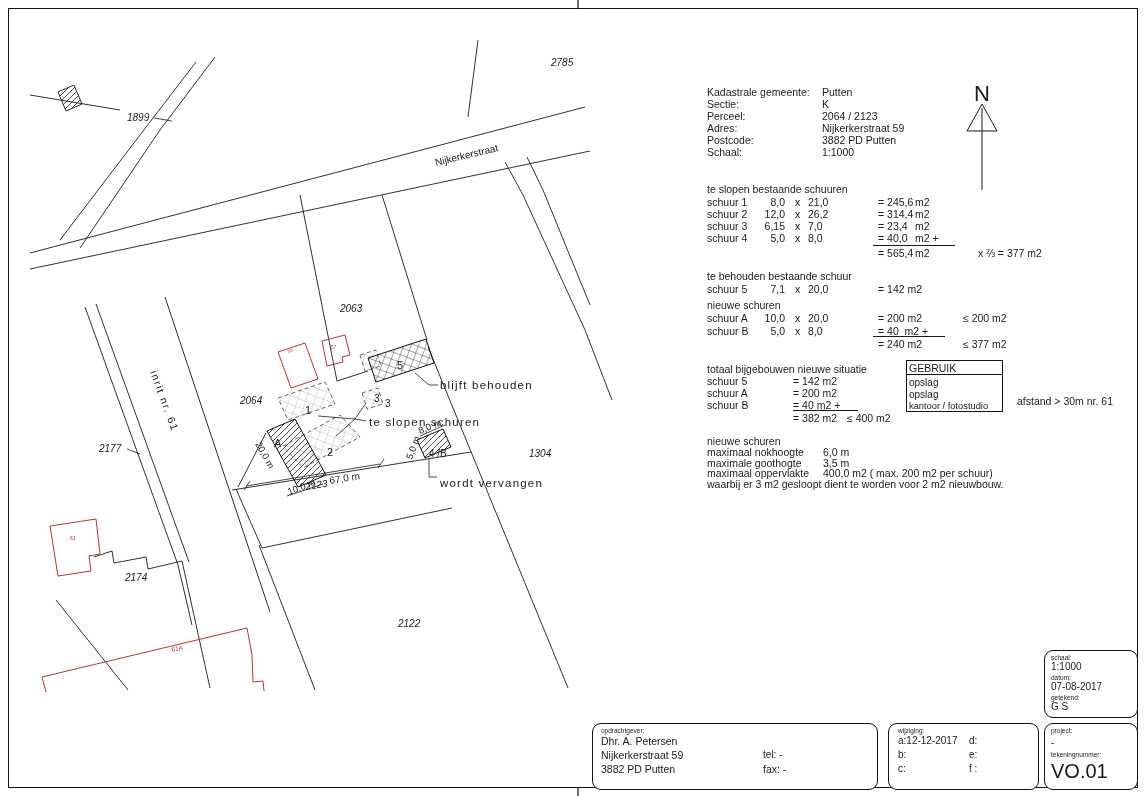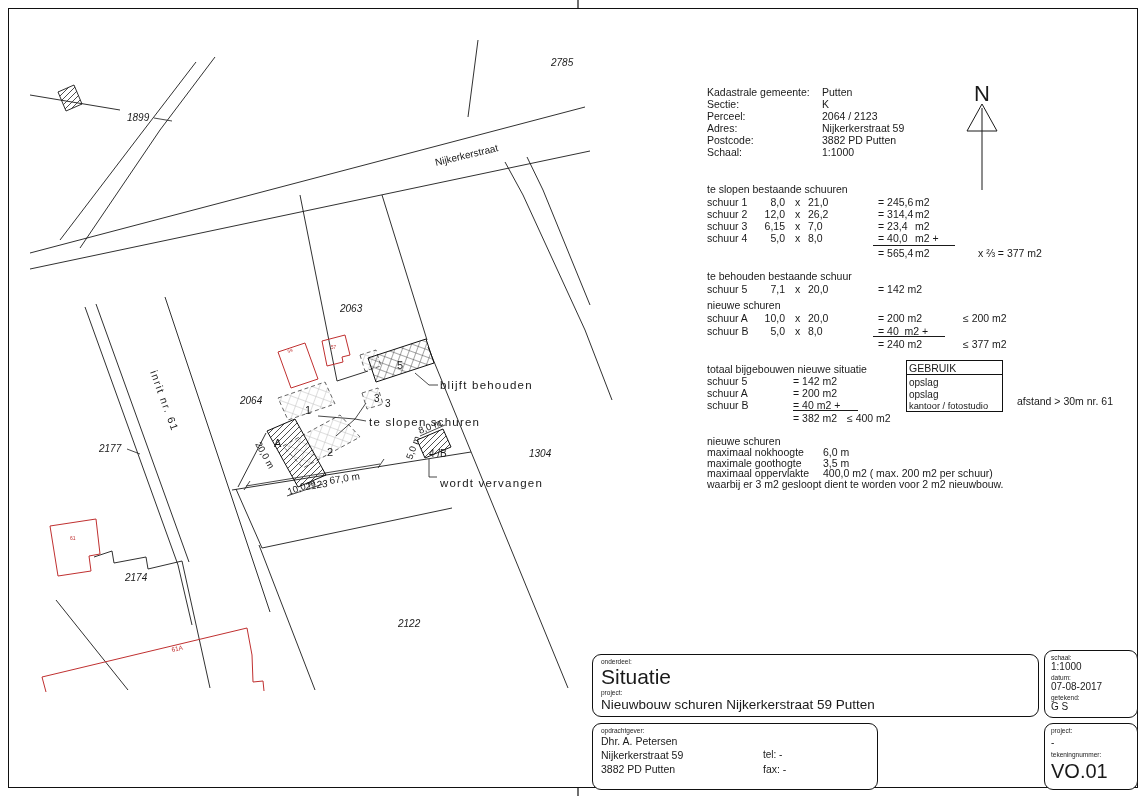--- a/index.html
+++ b/index.html
@@ -318,45 +318,48 @@
       </div>
     <div class="trow" style="top:32.4px">
         <span class="cn">maximaal oppervlakte</span>
         <span class="sval">400,0 m2 ( max. 200 m2 per schuur)</span>
       </div>
     <div class="trow" style="top:43.2px;width:440px">
         <span class="cn">waarbij er 3 m2 gesloopt dient te worden voor 2 m2 nieuwbouw.</span>
       </div>
   </div>
 
-  <div class="block" style="left:592px;top:654px;width:445px;height:61px">
-    <div class="lbl-tiny" style="left:8px;top:4px">onderdeel:</div>
-    <div class="big-title" style="left:8px;top:11px">Situatie</div>
-    <div class="lbl-tiny" style="left:8px;top:35px">project:</div>
-    <div class="mid-title" style="left:8px;top:43px">Nieuwbouw schuren Nijkerkerstraat 59 Putten</div>
-  </div>
 
   <div class="block" style="left:1044px;top:650px;width:92px;height:66px">
     <div class="lbl-tiny" style="left:6px;top:4px">schaal:</div>
     <div class="bval" style="left:6px;top:11px">1:1000</div>
     <div class="lbl-tiny" style="left:6px;top:24px">datum:</div>
     <div class="bval" style="left:6px;top:31px">07-08-2017</div>
     <div class="lbl-tiny" style="left:6px;top:44px">getekend:</div>
     <div class="bval" style="left:6px;top:51px">G S</div>
   </div>
 
   <div class="block" style="left:592px;top:723px;width:284px;height:65px">
     <div class="lbl-tiny" style="left:8px;top:4px">opdrachtgever:</div>
     <div class="bval" style="left:8px;top:12px;font-size:10.5px">Dhr. A. Petersen</div>
     <div class="bval" style="left:8px;top:26px;font-size:10.5px">Nijkerkerstraat 59</div>
     <div class="bval" style="left:170px;top:26px;font-size:10px">tel: -</div>
     <div class="bval" style="left:8px;top:40px;font-size:10.5px">3882 PD Putten</div>
     <div class="bval" style="left:170px;top:40px;font-size:10.5px">fax: -</div>
   </div>
 
+  <div class="block" style="left:888px;top:723px;width:149px;height:65px">
+    <div class="lbl-tiny" style="left:9px;top:4px">wijziging:</div>
+    <div class="bval" style="left:9px;top:12px">a:12-12-2017</div>
+    <div class="bval" style="left:80px;top:12px">d:</div>
+    <div class="bval" style="left:9px;top:26px">b:</div>
+    <div class="bval" style="left:80px;top:26px">e:</div>
+    <div class="bval" style="left:9px;top:40px">c:</div>
+    <div class="bval" style="left:80px;top:40px">f :</div>
+  </div>
 
   <div class="block" style="left:1044px;top:723px;width:92px;height:65px">
     <div class="lbl-tiny" style="left:6px;top:4px">project:</div>
     <div class="bval" style="left:6px;top:14px">-</div>
     <div class="lbl-tiny" style="left:6px;top:28px">tekeningnummer:</div>
     <div class="drwnr" style="left:6px;top:37px">VO.01</div>
   </div>
 
 </div>
 

